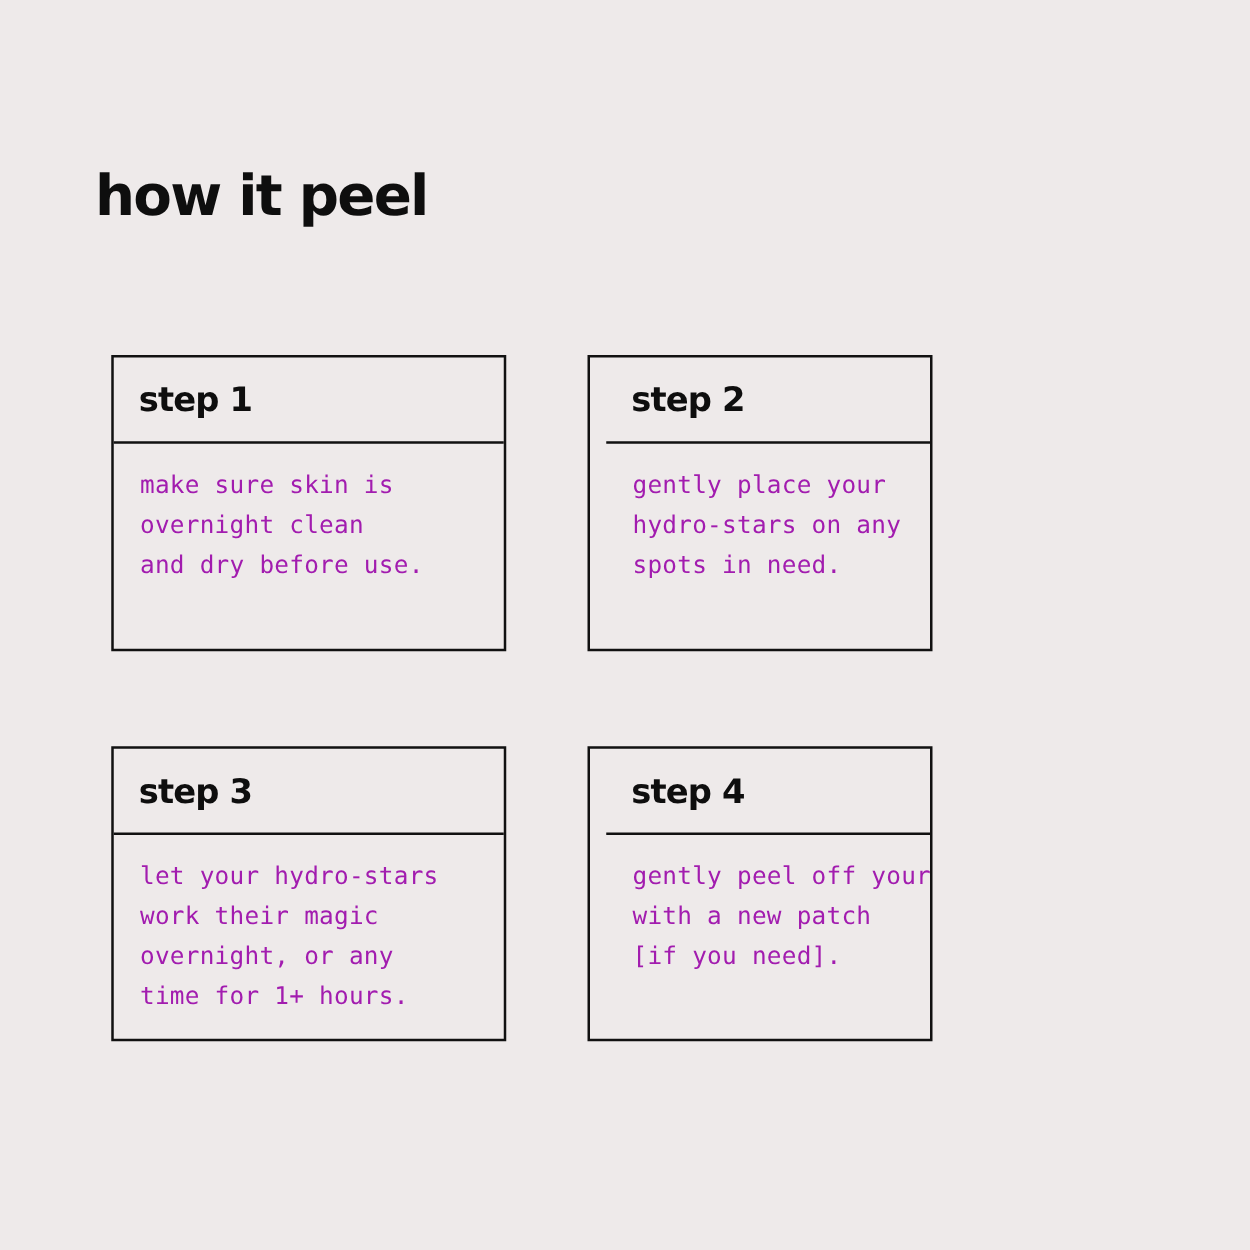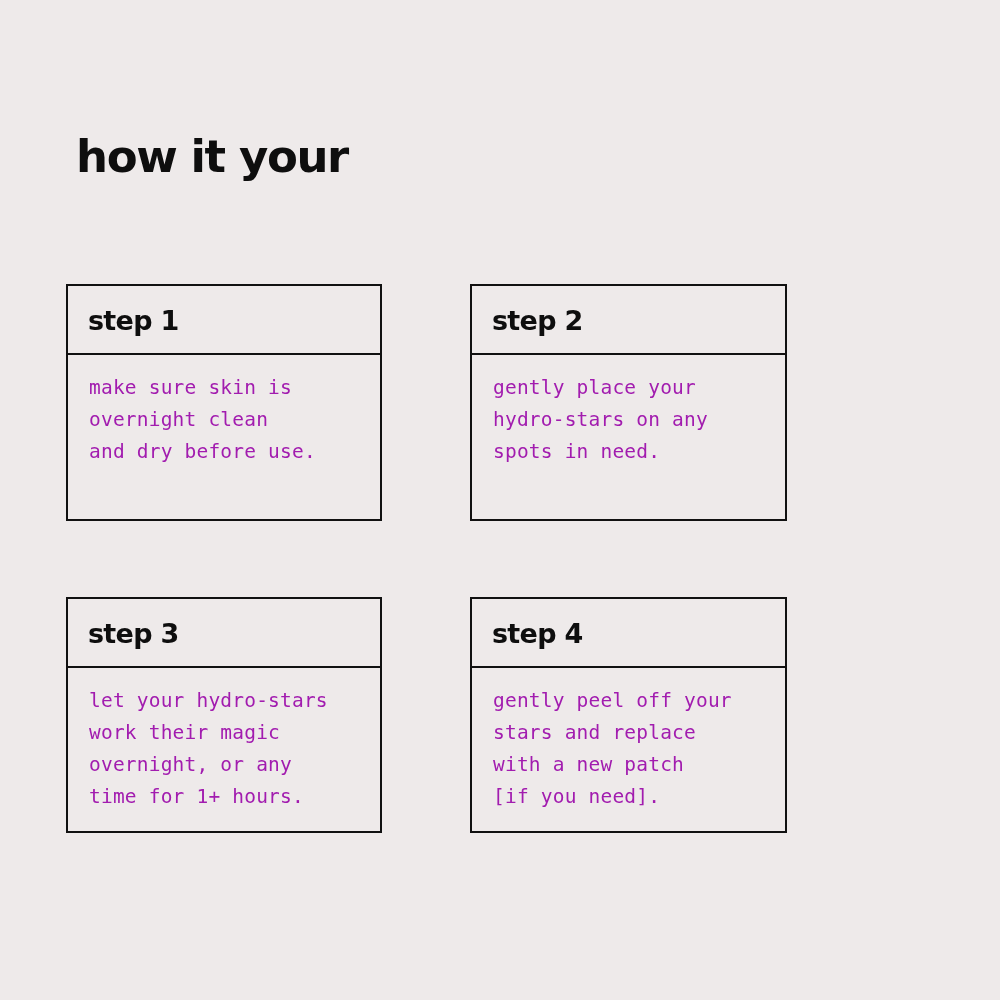--- a/index.html
+++ b/index.html
@@ -37,22 +37,22 @@
   }
 
   
   .step-card {
     position: absolute;
     box-sizing: border-box;
     border: 2px solid #111111;
     background: #EEEAEA;
   }
 
-  .step-card.col-1 { left: 66px;  width: 316px; }
-  .step-card.col-2 { left: 470px; width: 317px; }
+  .step-card.col-1 { left: 89px;  width: 316px; }
+  .step-card.col-2 { left: 470px; width: 276px; padding-left: 13px; }
 
   .step-card.row-1 { top: 284px; height: 237px; }
   .step-card.row-2 { top: 597px; height: 236px; }
 
   .step-header {
     box-sizing: border-box;
     height: 69px;
     border-bottom: 2px solid #111111;
     display: flex;
     align-items: center;
@@ -81,21 +81,21 @@
     letter-spacing: 0.2px;
     color: #a21caf;
     white-space: pre;
   }
 </style>
 </head>
 <body>
 
 <div id="page">
 
-  <h1 id="page-title">how it your</h1>
+  <h1 id="page-title">how it peel</h1>
 
   <section class="step-card col-1 row-1">
     <div class="step-header">
       <span class="step-header-label">step 1</span>
     </div>
     <div class="step-body">
       <div class="step-line">make sure skin is</div>
       <div class="step-line">overnight clean</div>
       <div class="step-line">and dry before use.</div>
     </div>
@@ -123,19 +123,18 @@
       <div class="step-line">time for 1+ hours.</div>
     </div>
   </section>
 
   <section class="step-card col-2 row-2">
     <div class="step-header">
       <span class="step-header-label">step 4</span>
     </div>
     <div class="step-body">
       <div class="step-line">gently peel off your</div>
-      <div class="step-line">stars and replace</div>
       <div class="step-line">with a new patch</div>
       <div class="step-line">[if you need].</div>
     </div>
   </section>
 
 </div>
 
 </body></html>

